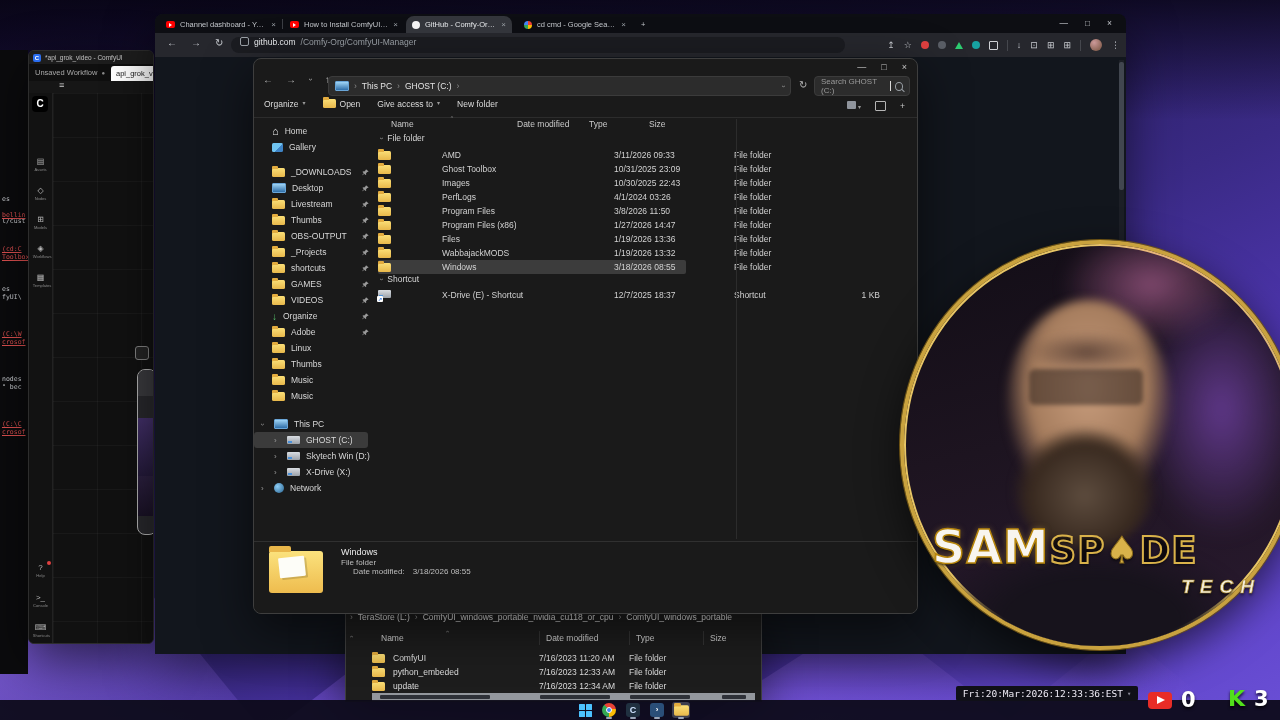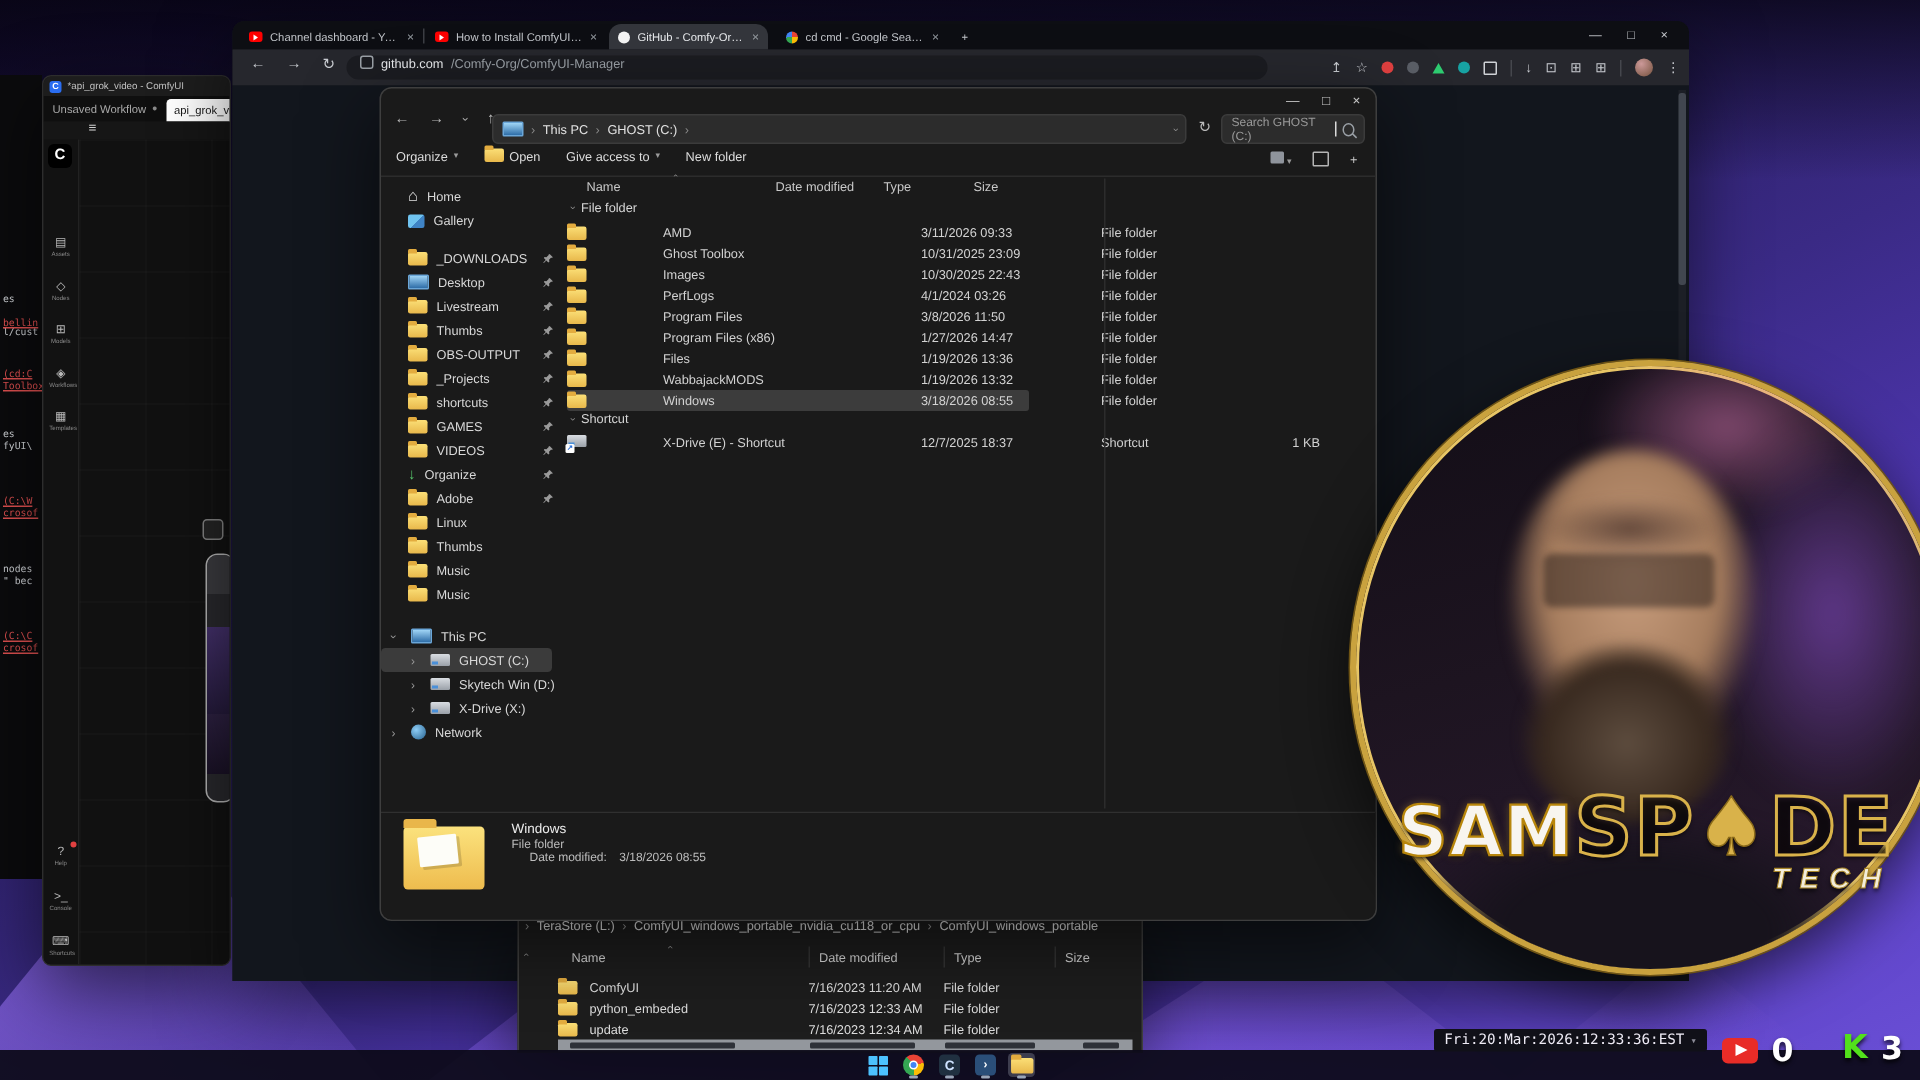--- a/index.html
+++ b/index.html
@@ -124,39 +124,39 @@
   #cfcanvas{position:absolute;left:24px;top:42px;right:0;bottom:0;background:#111;
     background-image:linear-gradient(rgba(255,255,255,.035) 1px,transparent 1px),linear-gradient(90deg,rgba(255,255,255,.035) 1px,transparent 1px);
     background-size:44px 44px;}
   #cfnode{position:absolute;right:-4px;top:276px;width:18px;height:164px;border:1.5px solid #b2b2b2;border-radius:8px;background:#28282c;overflow:hidden;}
   #cfnode .hd{height:26px;background:#3a3a3e;}
   #cfnode .th1{height:58px;background:linear-gradient(#43306a,#241a3a);margin-top:22px;}
   #cfnode .th2{height:40px;background:linear-gradient(#2c2040,#1a1226);}
   #cfbox{position:absolute;right:4px;top:253px;width:12px;height:12px;border:1px solid #808080;border-radius:3px;background:#242424;}
   #cfstats{position:absolute;left:28px;top:550px;font-size:5.5px;line-height:7.5px;color:#9a9a9a;font-family:"DejaVu Sans Mono",monospace;}
   
-  #conback{left:0;top:50px;width:28px;height:536px;background:#0b0b0d;z-index:5;}
+  #conback{left:0;top:50px;width:28px;height:624px;background:#0b0b0d;z-index:5;}
   #conback span{position:absolute;left:2px;font-family:"DejaVu Sans Mono",monospace;font-size:6.5px;white-space:nowrap;}
   .c-w{color:#cfd2d6;} .c-r{color:#e05050;text-decoration:underline;}
   
   #cam{left:900px;top:240px;width:392px;height:402px;border-radius:50%;overflow:hidden;z-index:60;
     border:4px solid #c9a23e;box-shadow:0 0 0 1px #6e5313,inset 0 0 0 2px #e7c565,0 14px 40px rgba(0,0,0,.6);
     background:linear-gradient(165deg,#120d16 0%,#1d1420 45%,#2a1a30 100%);}
   .camfx{position:absolute;border-radius:50%;}
   #cam .rim{left:58%;top:6%;width:46%;height:70%;background:radial-gradient(ellipse,rgba(150,85,225,.55),transparent 65%);filter:blur(10px);}
   #cam .pink{left:38%;top:-6%;width:50%;height:32%;background:radial-gradient(ellipse,rgba(235,130,195,.5),transparent 65%);filter:blur(8px);}
   #cam .face{left:26%;top:14%;width:42%;height:52%;background:radial-gradient(ellipse at 50% 42%,#c79c7c 0%,#a57c5d 50%,rgba(90,60,45,0) 74%);filter:blur(5px);}
   #cam .brow{left:31%;top:22%;width:31%;height:10%;background:radial-gradient(ellipse,rgba(60,40,35,.7),transparent 70%);filter:blur(4px);}
   #cam .glass{position:absolute;left:32%;top:31%;width:29%;height:9%;border-radius:6px;background:rgba(25,18,18,.45);filter:blur(2px);}
   #cam .beard{left:28%;top:46%;width:36%;height:30%;background:radial-gradient(ellipse at 50% 55%,#5d4c3e 0%,#38291f 55%,transparent 75%);filter:blur(4px);}
   #cam .shirt{left:8%;top:74%;width:80%;height:40%;background:radial-gradient(ellipse,#17131c 40%,transparent 75%);filter:blur(6px);}
   #brand{left:932px;top:520px;width:345px;z-index:65;white-space:nowrap;}
   #brand .sam{font-family:"DejaVu Sans",sans-serif;font-size:46px;font-weight:900;color:#f8f5ef;
     -webkit-text-stroke:1.5px #b8860b;text-shadow:0 2px 3px rgba(0,0,0,.7),0 0 6px rgba(222,178,76,.5);letter-spacing:1px;}
-  #brand .spade{font-family:"DejaVu Sans",sans-serif;font-size:54px;font-weight:900;color:rgba(20,14,4,.15);
+  #brand .spade{font-family:"DejaVu Sans",sans-serif;font-size:37px;font-weight:900;color:rgba(20,14,4,.15);
     -webkit-text-stroke:2px #d9b24a;text-shadow:0 2px 3px rgba(0,0,0,.6);letter-spacing:1px;}
   #brand .glyph{color:#d9b24a;-webkit-text-stroke:1px #8a6a1a;}
   #brand .tech{position:absolute;right:16px;top:56px;font-size:19px;font-style:italic;font-weight:bold;letter-spacing:7px;color:#f3edda;-webkit-text-stroke:.7px #a8862a;text-shadow:0 2px 3px rgba(0,0,0,.7);}
   
   #tstamp{left:956px;top:686px;width:182px;height:15px;background:#101018;border-radius:2px;display:flex;align-items:center;justify-content:center;gap:4px;z-index:90;
     font-family:"DejaVu Sans Mono",monospace;font-size:9.5px;color:#edeaf4;}
   #tstamp .caret{color:#8a8a96;font-size:7px;}
   #ytc{left:1148px;top:692px;z-index:90;display:flex;align-items:center;gap:9px;}
   .ytico{width:24px;height:17px;background:#e82c27;border-radius:4px;position:relative;}
   .ytico::after{content:"";position:absolute;left:9px;top:4px;border-left:8px solid #fff;border-top:4.5px solid transparent;border-bottom:4.5px solid transparent;}

